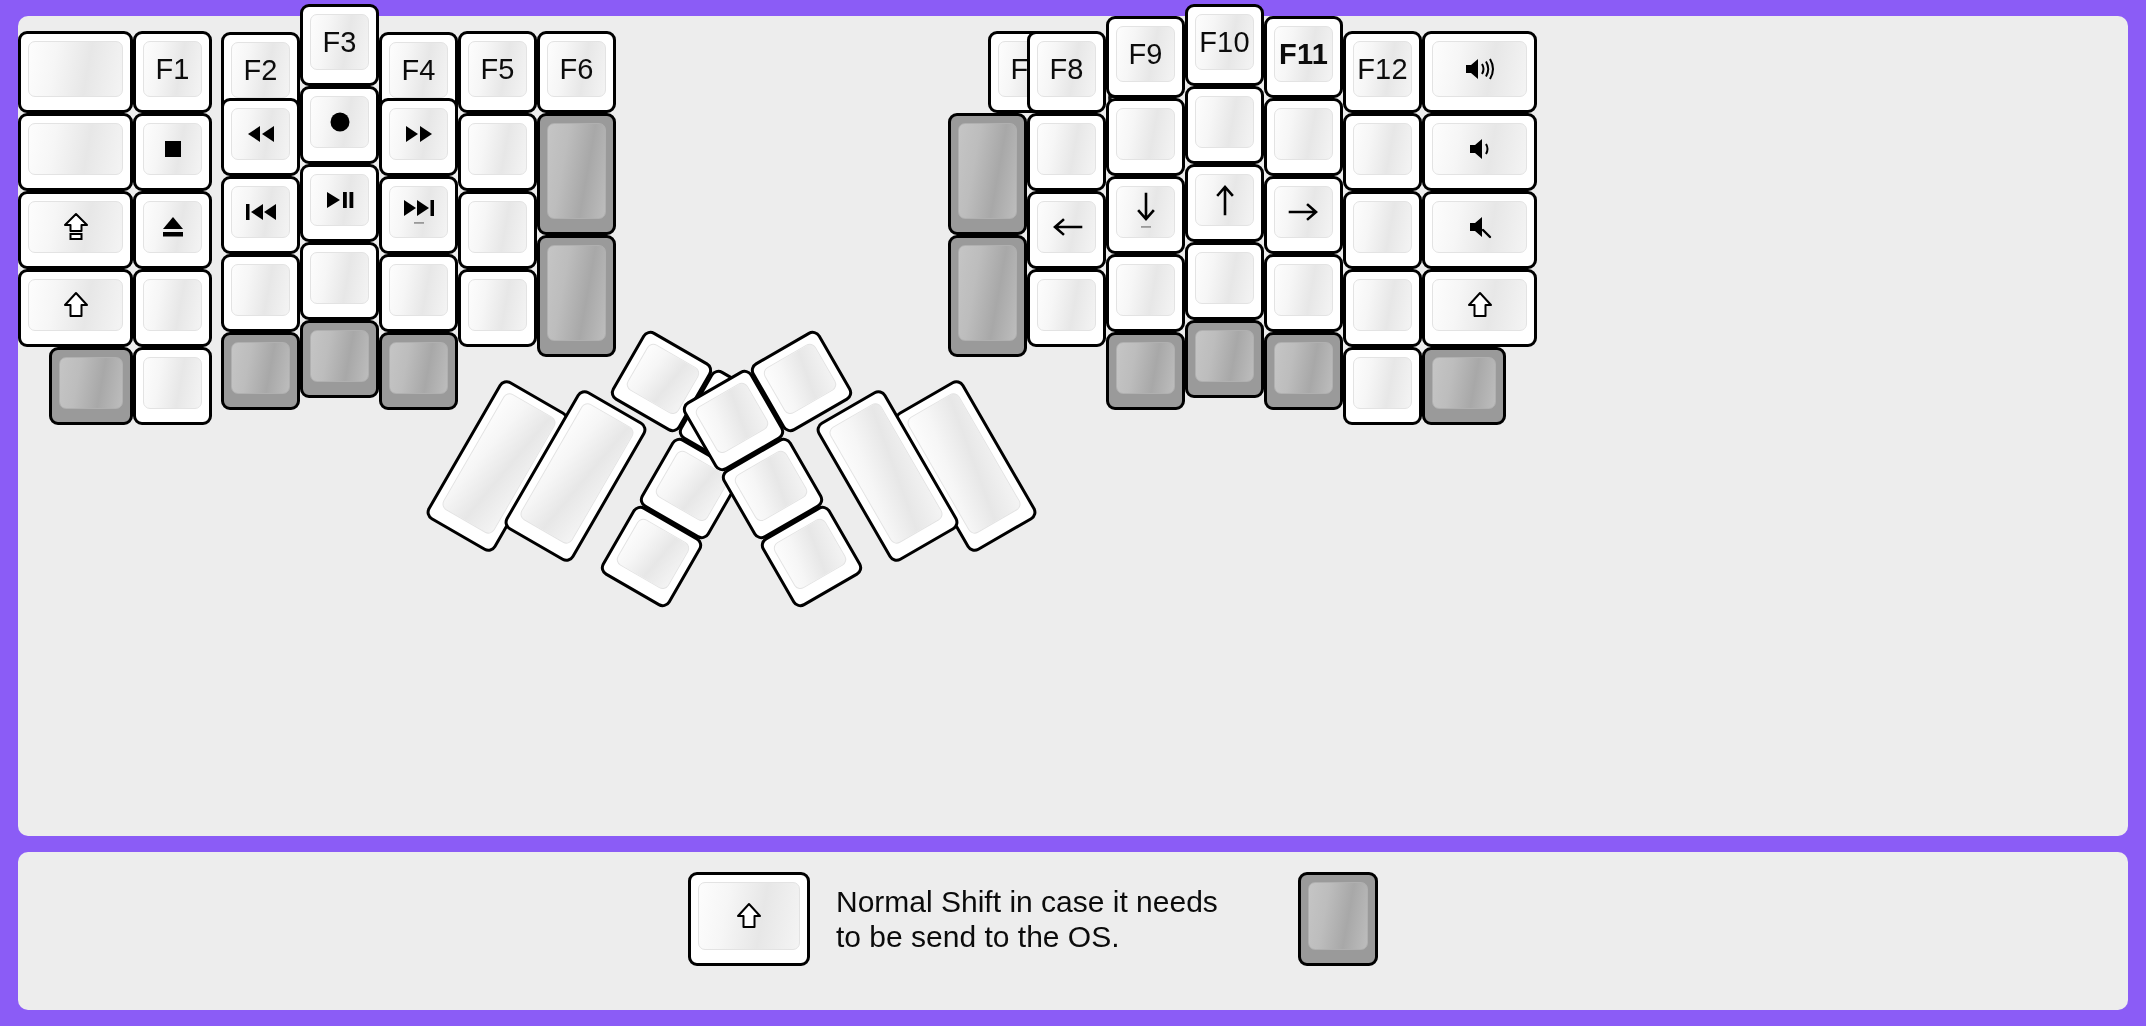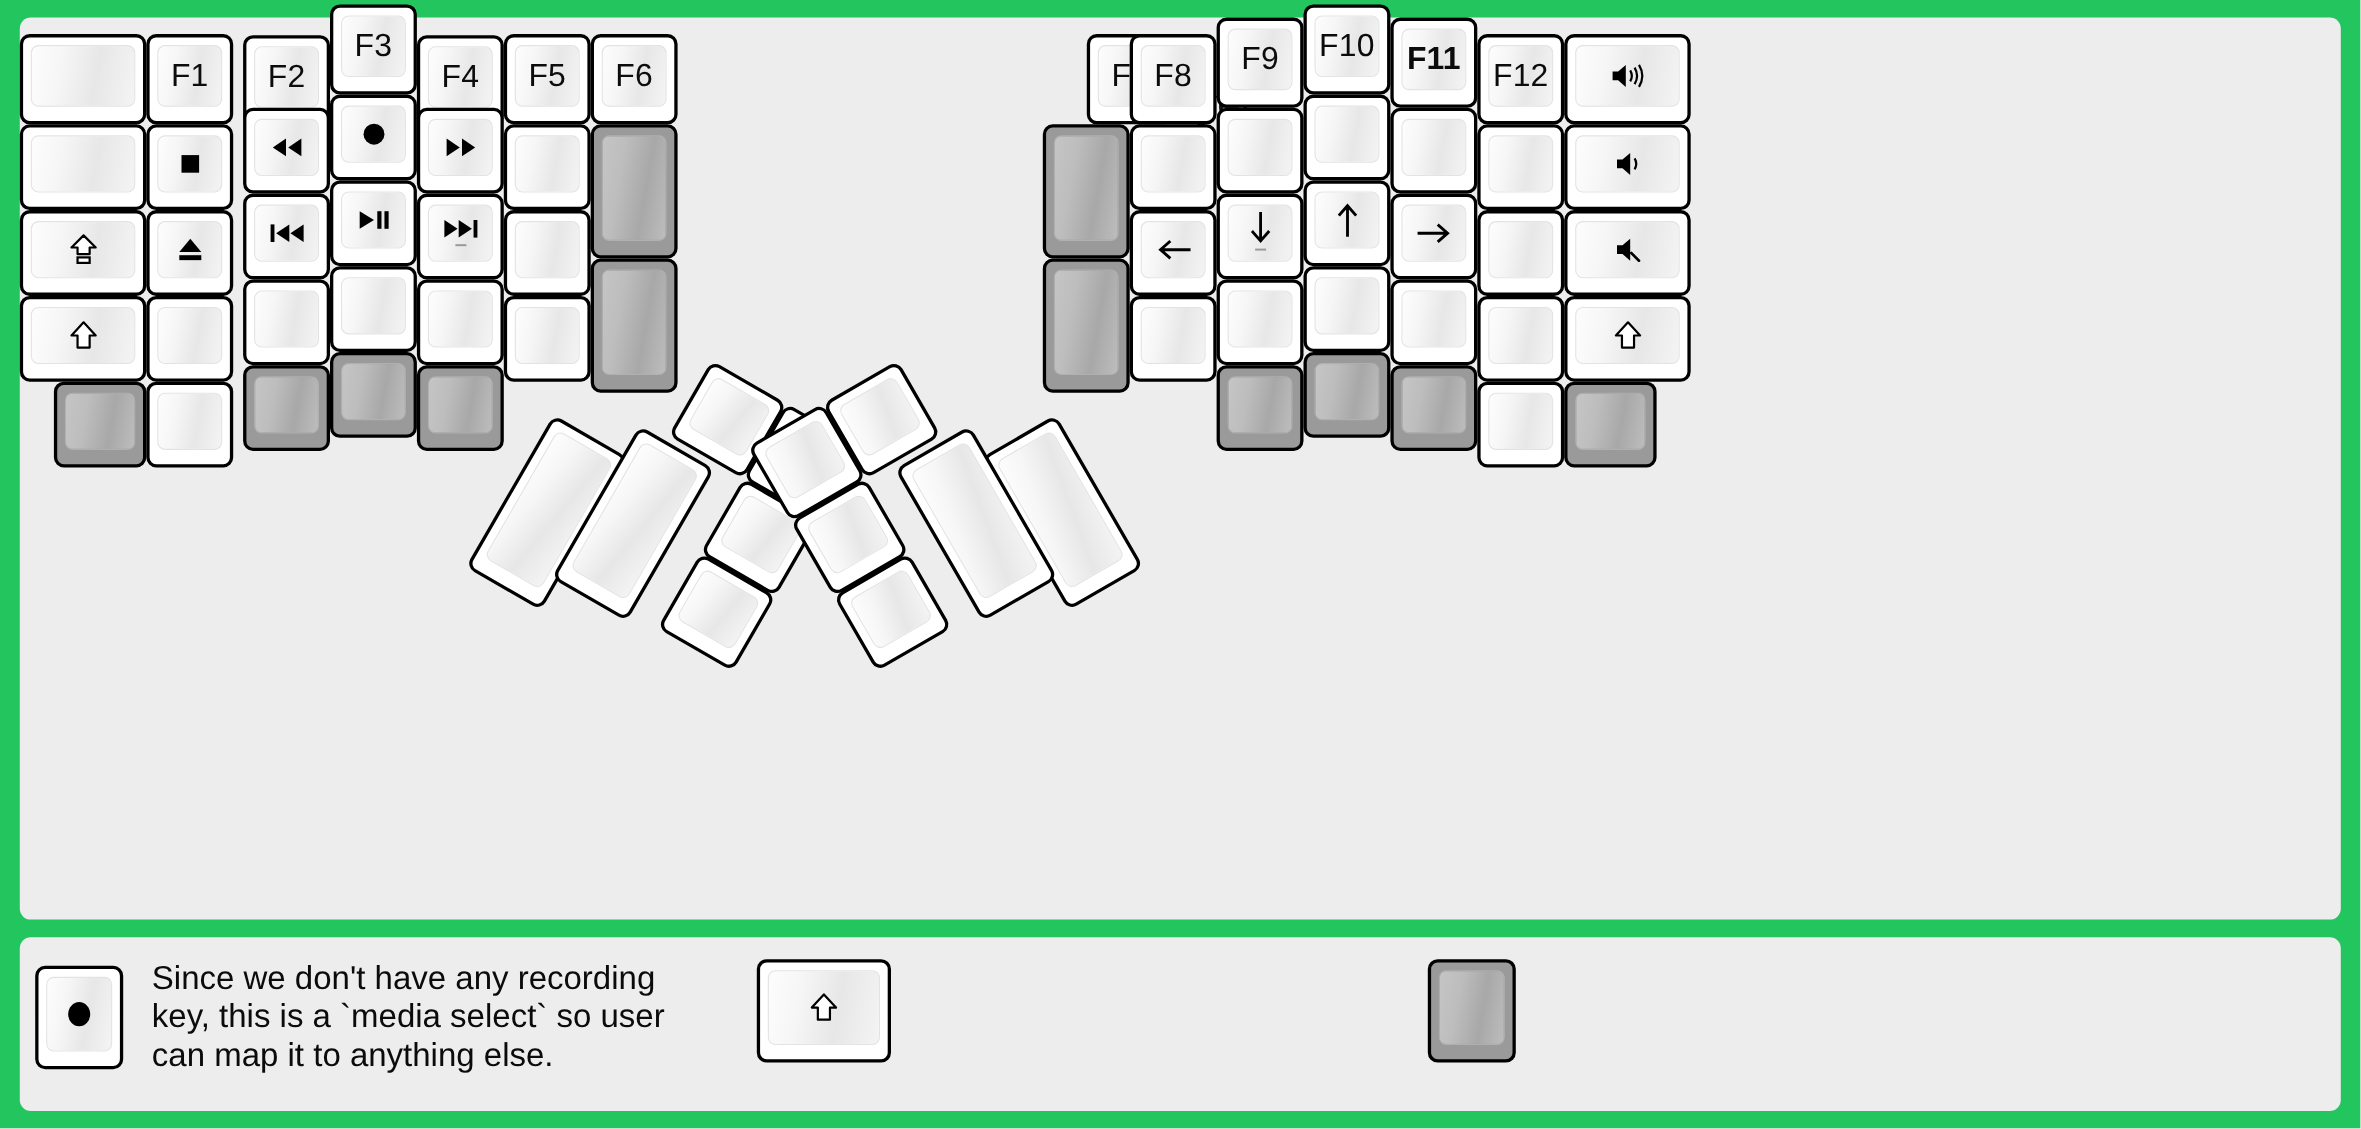--- a/index.html
+++ b/index.html
@@ -5,21 +5,21 @@
 <style>
   html, body {
     margin: 0;
     padding: 0;
     background: #ffffff;
   }
   #root {
     position: relative;
     width: 2146px;
     height: 1026px;
-    background: #22c55e;
+    background: #8b5cf6;
     font-family: "Liberation Sans", sans-serif;
     overflow: hidden;
   }
   .panel {
     position: absolute;
     background: #ededed;
     border-radius: 10px;
   }
   #board-panel { left: 18px; top: 16px; width: 2110px; height: 820px; }
   #legend-panel { left: 18px; top: 852px; width: 2110px; height: 158px; }
@@ -471,41 +471,31 @@
       <span class="cap"></span>
     </div>
     <div class="key rot" style="left:754px; top:501px; width:79px; height:79px; transform:rotate(-30deg);">
       <span class="cap"></span>
     </div>
 
   </div>
 
   <div class="panel" id="legend-panel">
 
-    <div class="legend-item" style="left:14px; top:20px;">
-      <div class="legend-key" style="width:80px; height:94px;">
-        <span class="cap">
-          <svg width="26" height="26" viewBox="0 0 26 26">
-            <ellipse cx="13" cy="13" rx="10" ry="11" fill="#000"></ellipse>
-          </svg>
-        </span>
-      </div>
-      <div class="legend-text">Since we don't have any recording
-key, this is a `media select` so user
-can map it to anything else.</div>
-    </div>
 
     <div class="legend-item" style="left:670px; top:20px;">
       <div class="legend-key" style="width:122px; height:94px;">
         <span class="cap">
           <svg width="26" height="28" viewBox="0 0 26 28">
             <path d="M13 2 L24 14 L18.5 14 L18.5 25 L7.5 25 L7.5 14 L2 14 Z" fill="#fff" stroke="#000" stroke-width="2" stroke-linejoin="round"></path>
           </svg>
         </span>
       </div>
+      <div class="legend-text">Normal Shift in case it needs
+to be send to the OS.</div>
     </div>
 
     <div class="legend-item" style="left:1280px; top:20px;">
       <div class="legend-key trans" style="width:80px; height:94px;">
         <span class="cap"></span>
       </div>
     </div>
 
   </div>
 

